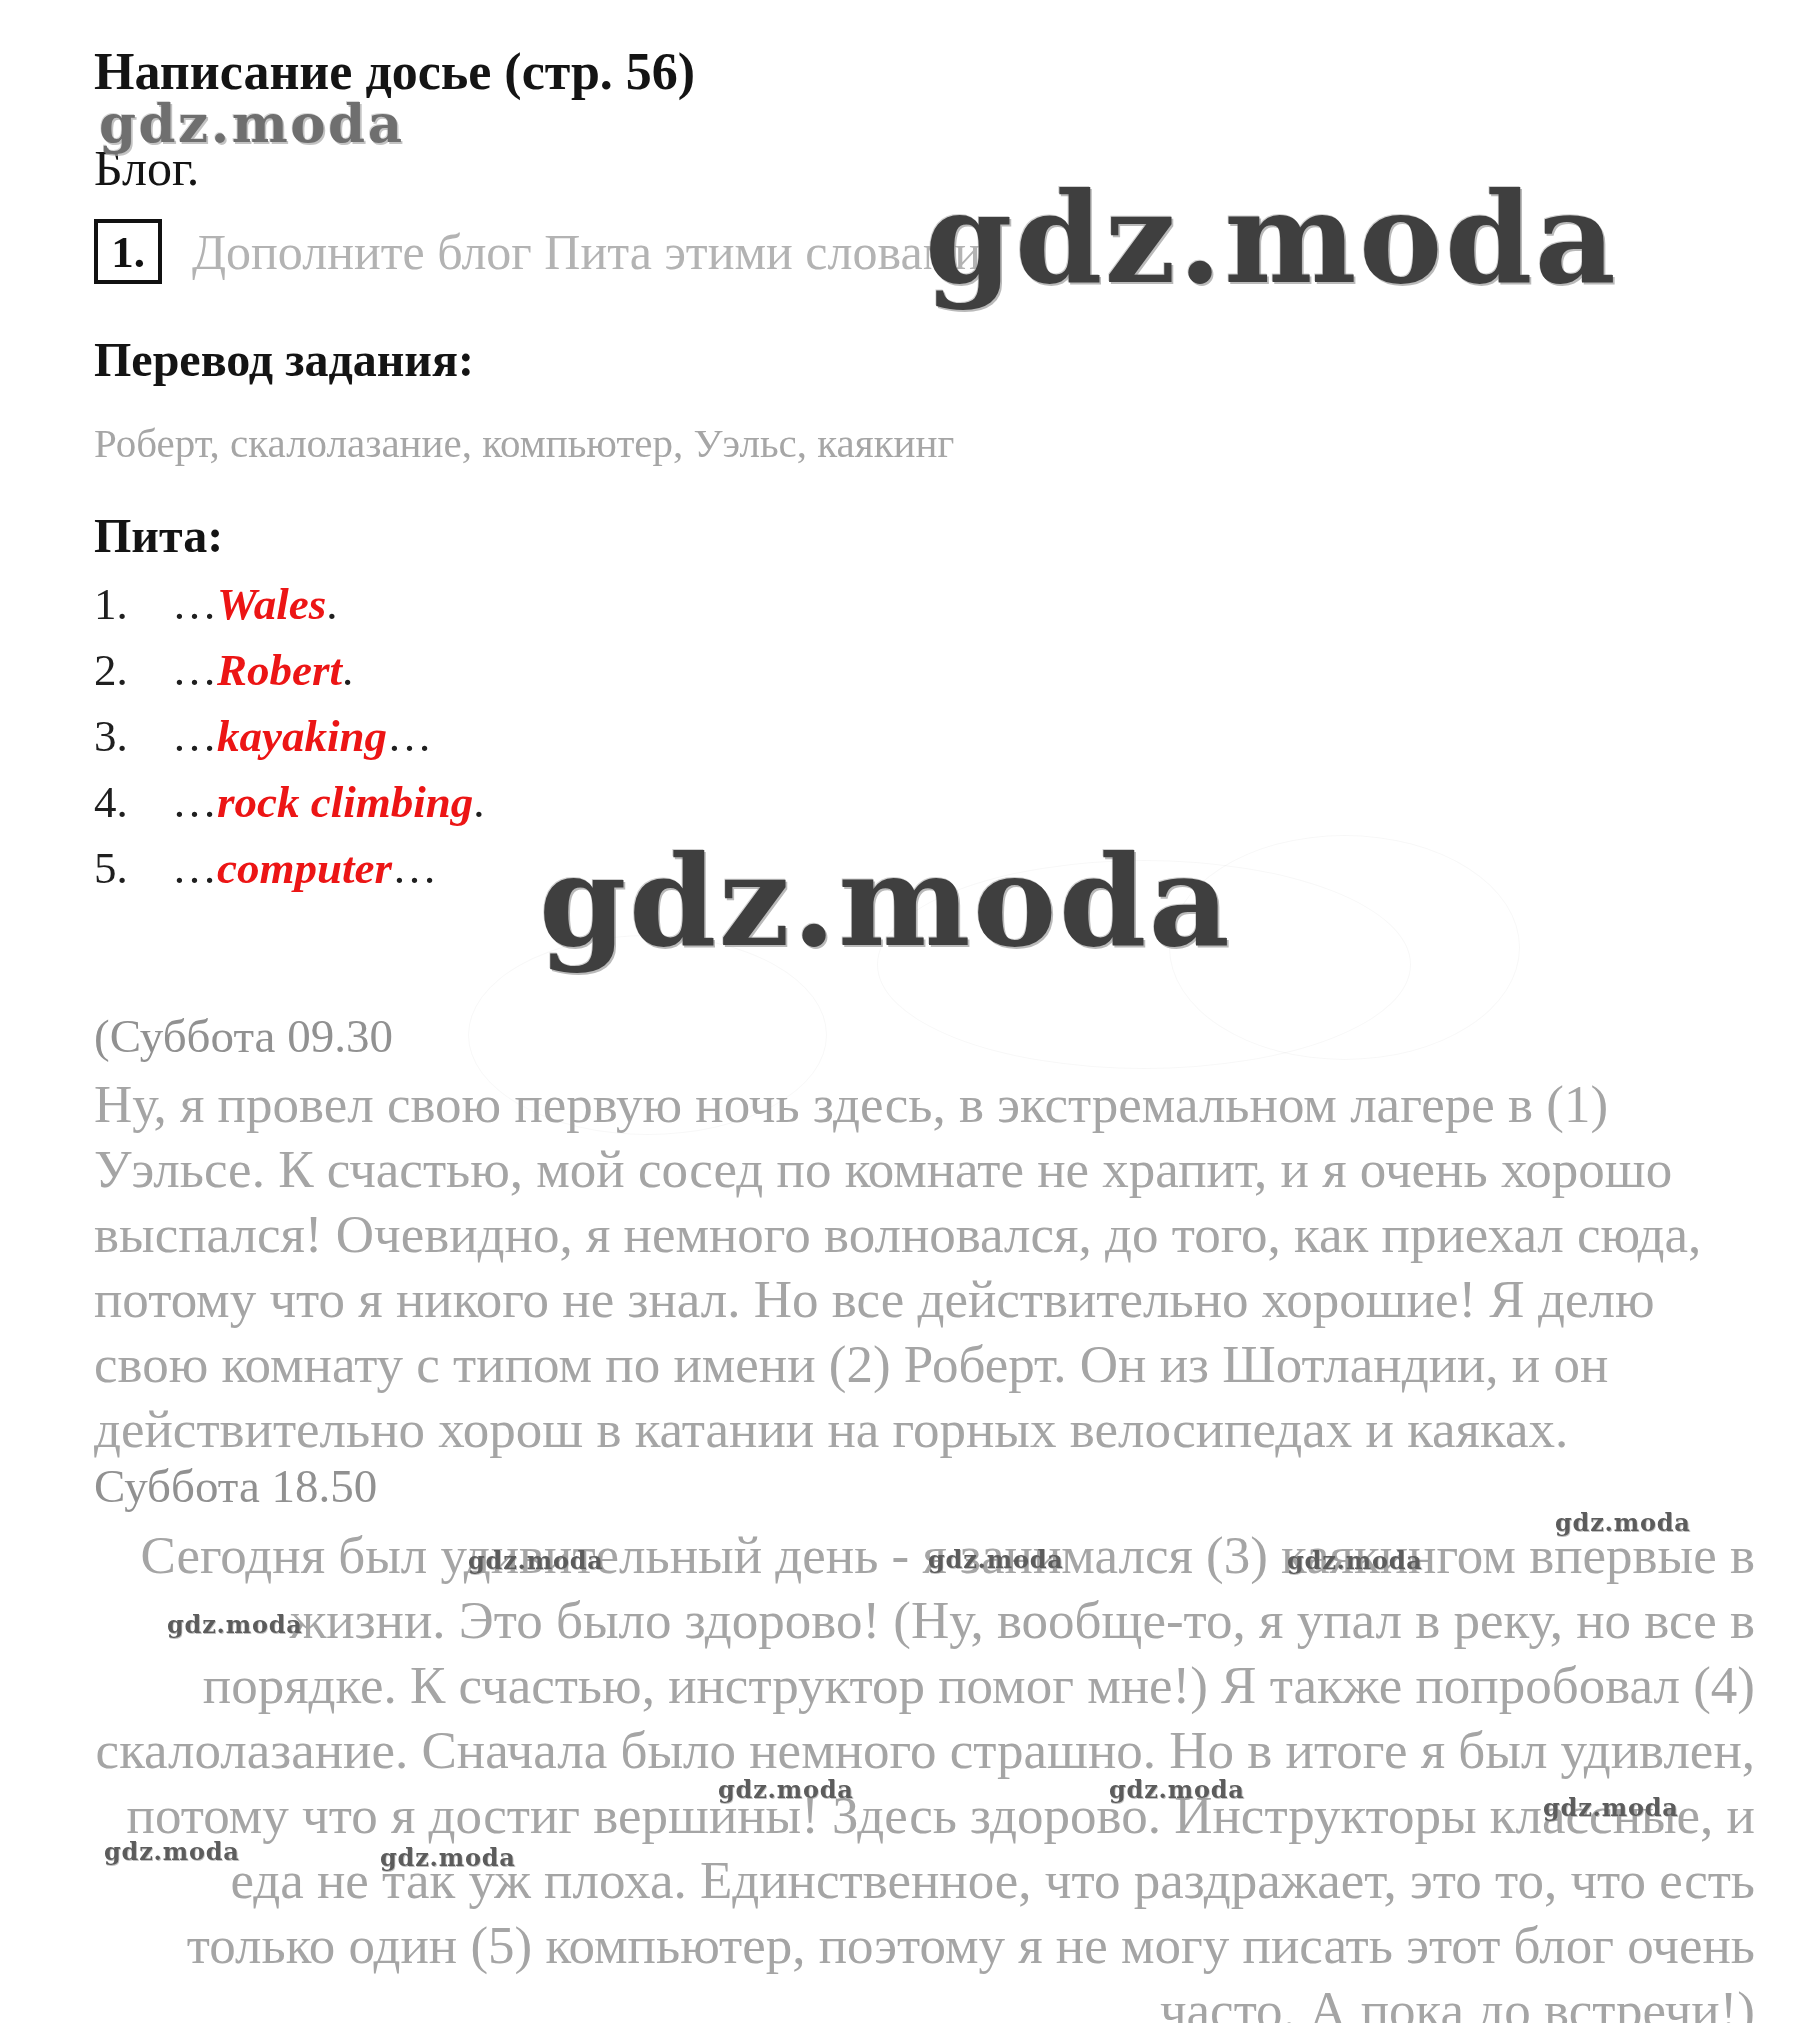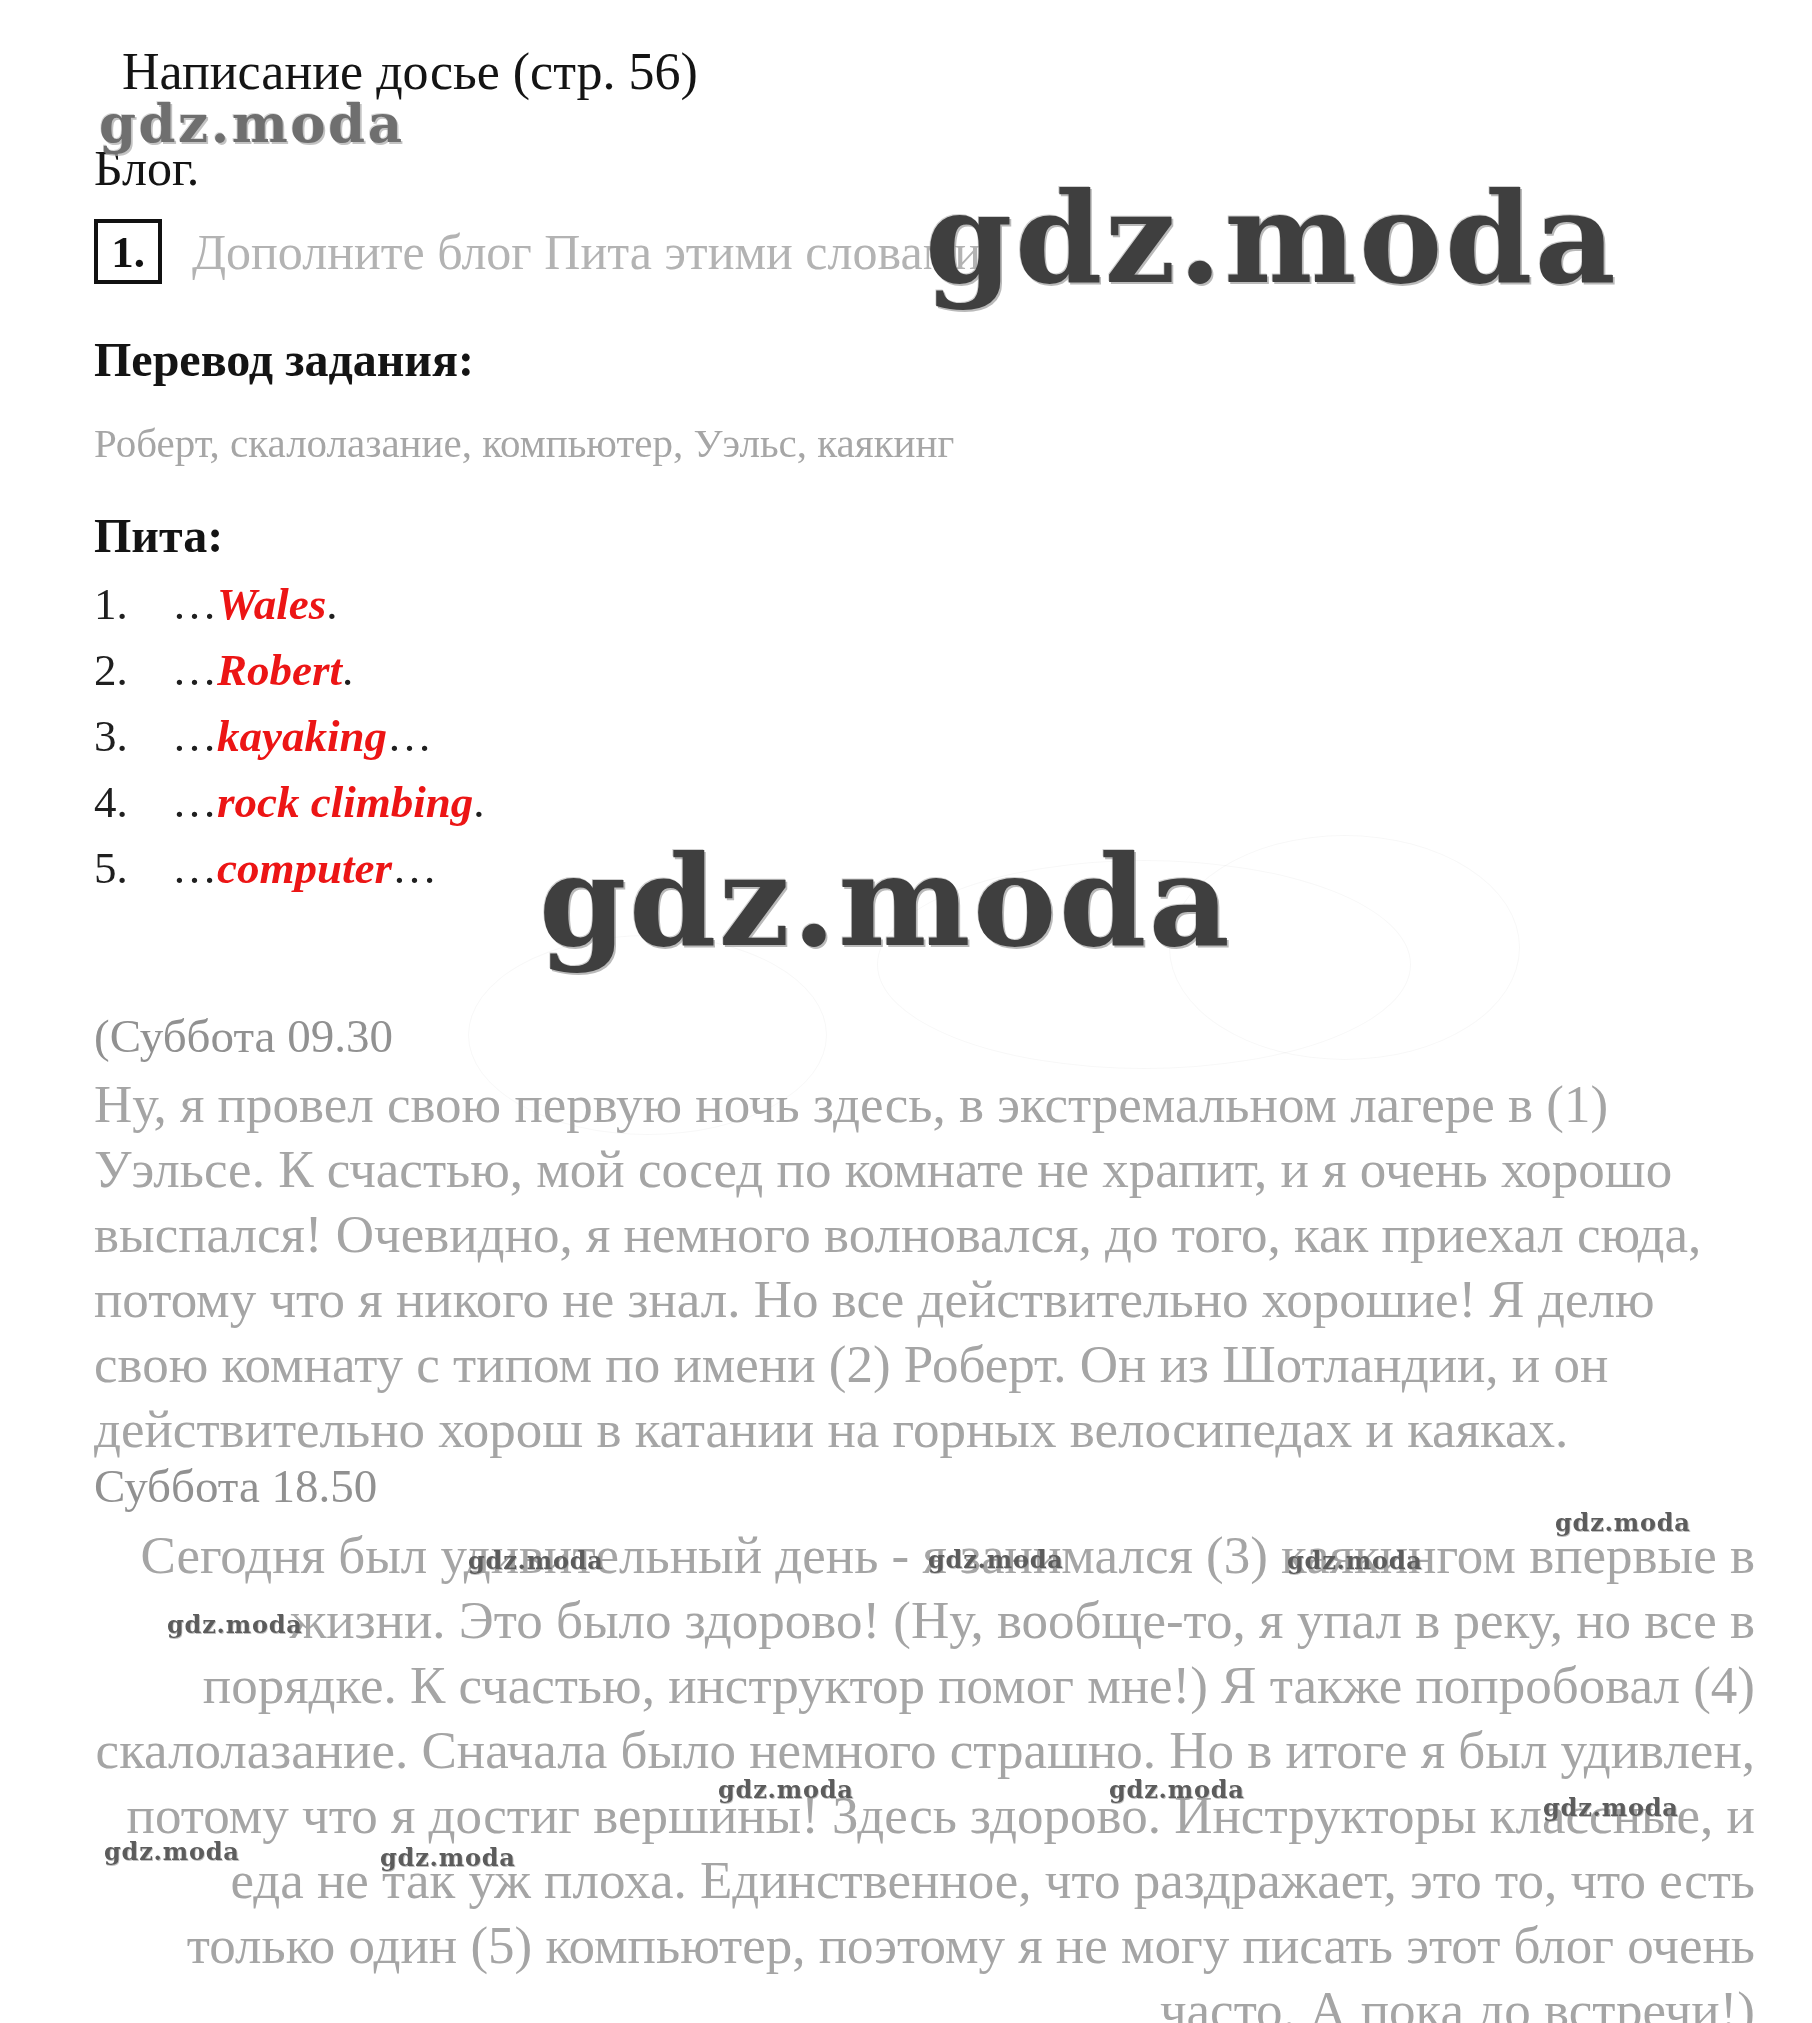--- a/index.html
+++ b/index.html
@@ -11,22 +11,22 @@
     width: 1813px;
     height: 2024px;
     background: #ffffff;
     overflow: hidden;
   }
   .abs { position: absolute; }
 
   
   .title {
     left: 94px; top: 42px;
-    font-size: 52px; font-weight: normal; color: #141414;
-    z-index: 3; white-space: nowrap; margin-left: 28px;
+    font-size: 52px; font-weight: bold; color: #141414;
+    z-index: 3; white-space: nowrap;
   }
   .subtitle {
     left: 94px; top: 139px;
     font-size: 50px; font-weight: normal; color: #141414;
     z-index: 3; white-space: nowrap; text-align: center;
   }
   .heading {
     left: 94px;
     font-size: 48px; font-weight: bold; color: #141414;
     z-index: 2; white-space: nowrap;

